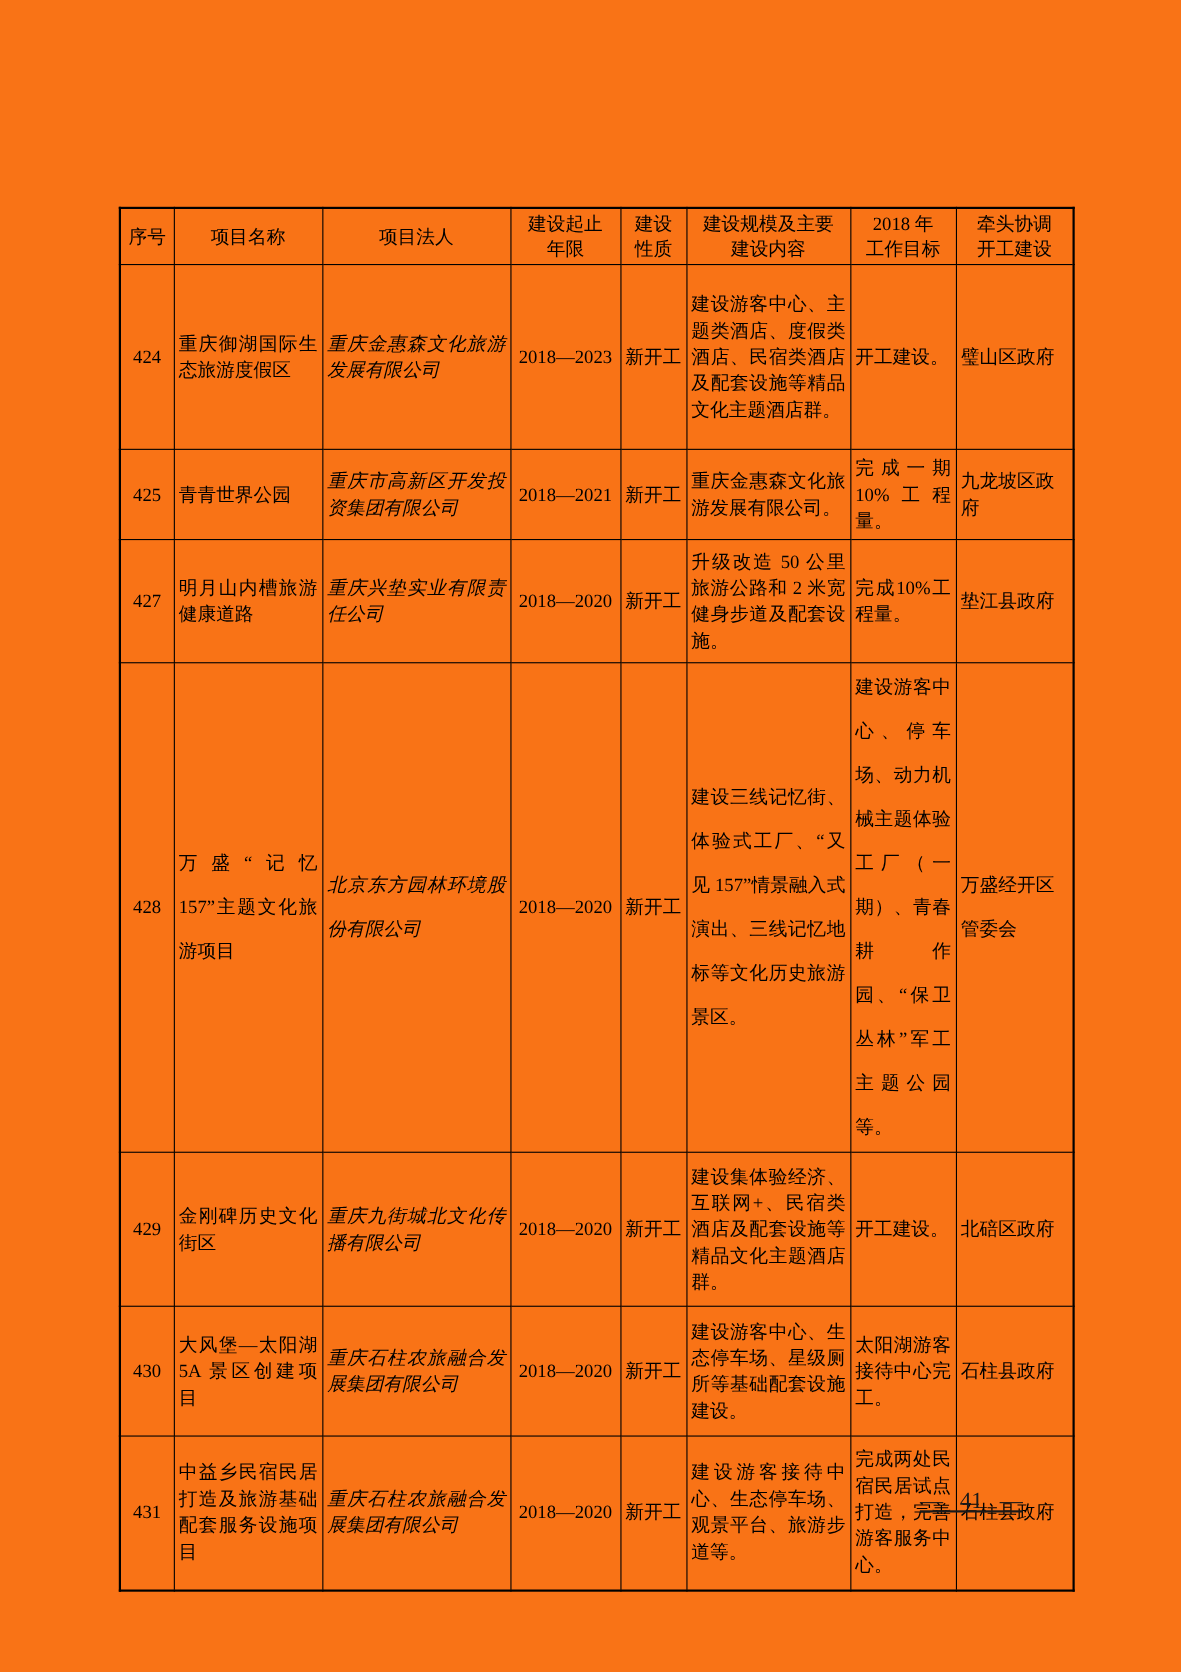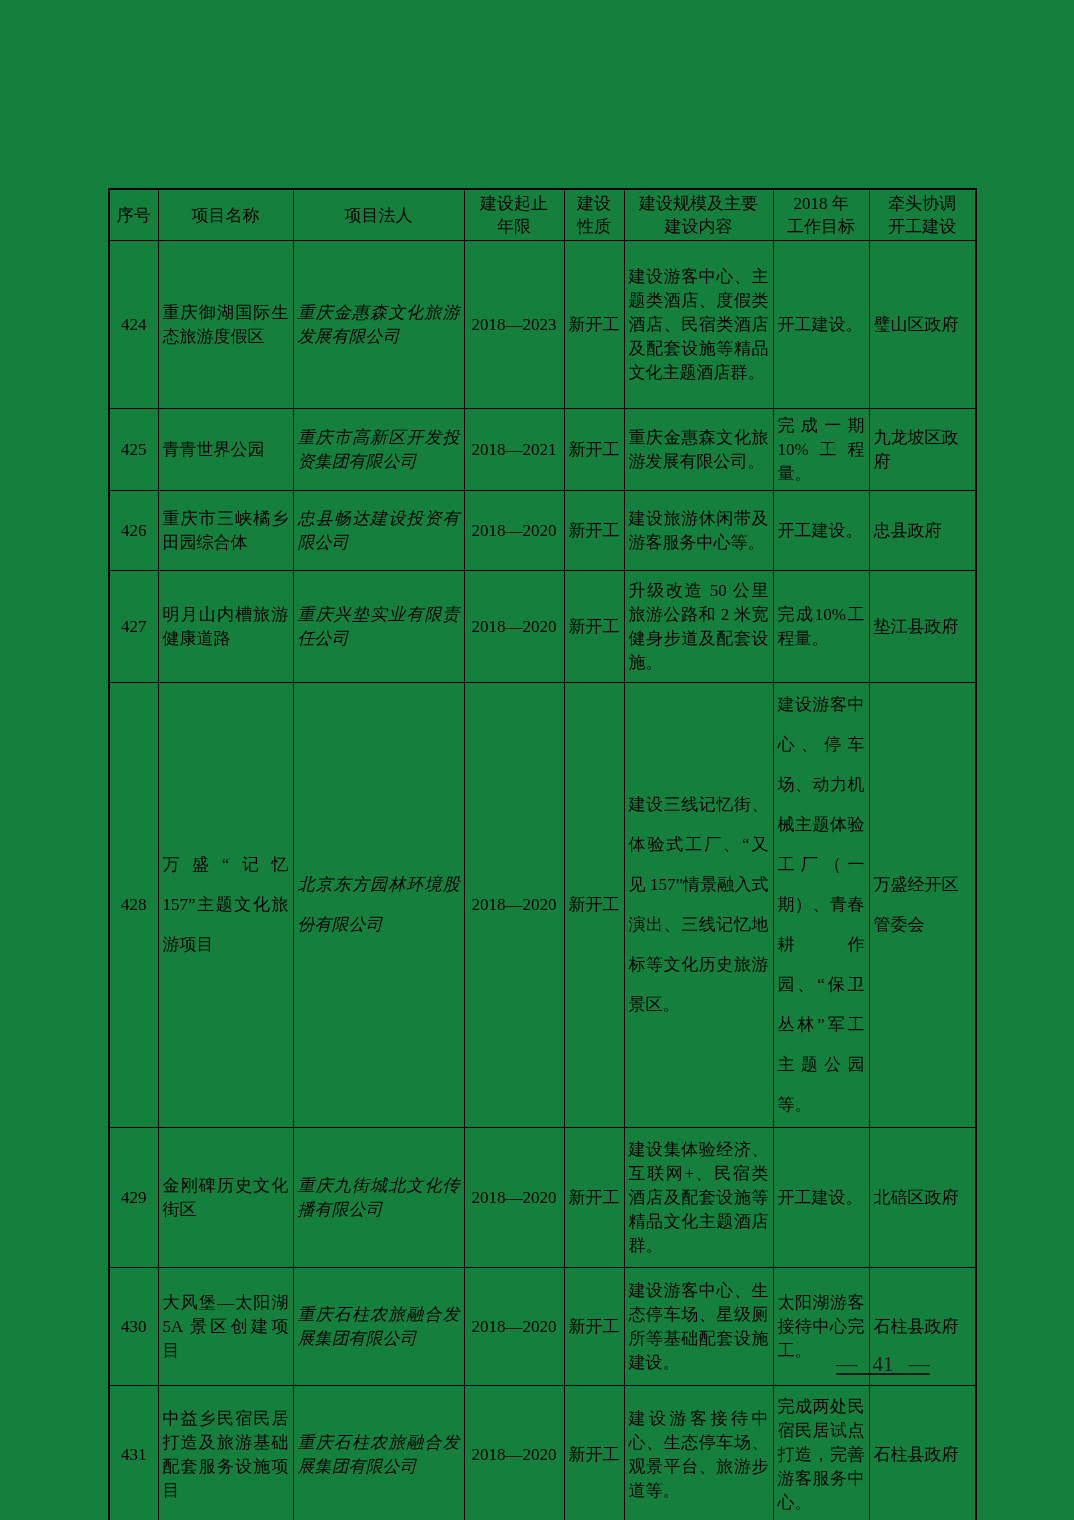--- a/index.html
+++ b/index.html
@@ -6,21 +6,21 @@
   html, body { background: #ffffff; }
   body {
     width: 1074px; height: 1520px;
     position: relative;
     font-family: "Liberation Serif", "DejaVu Serif", serif;
     color: #000000;
   }
   .page {
     position: absolute; top: 0; left: 0;
     width: 1074px; height: 1520px;
-    background: #15803d;
+    background: #f97316;
   }
   table.doc-table {
     position: absolute;
     left: 108px; top: 188px;
     width: 867px;
     border-collapse: collapse;
     table-layout: fixed;
     border: 2px solid #000000;
   }
   table.doc-table th, table.doc-table td {
@@ -112,30 +112,20 @@
       <tr class="r-425">
         <td class="c-num">425</td>
         <td class="c-name">青青世界公园</td>
         <td class="c-legal">重庆市高新区开发投资集团有限公司</td>
         <td class="c-years">2018—2021</td>
         <td class="c-nature">新开工</td>
         <td class="c-content">重庆金惠森文化旅游发展有限公司。</td>
         <td class="c-goal">完成一期10%工程量。</td>
         <td class="c-unit">九龙坡区政府</td>
       </tr>
-      <tr class="r-426">
-        <td class="c-num">426</td>
-        <td class="c-name">重庆市三峡橘乡田园综合体</td>
-        <td class="c-legal">忠县畅达建设投资有限公司</td>
-        <td class="c-years">2018—2020</td>
-        <td class="c-nature">新开工</td>
-        <td class="c-content">建设旅游休闲带及游客服务中心等。</td>
-        <td class="c-goal">开工建设。</td>
-        <td class="c-unit">忠县政府</td>
-      </tr>
       <tr class="r-427">
         <td class="c-num">427</td>
         <td class="c-name">明月山内槽旅游健康道路</td>
         <td class="c-legal">重庆兴垫实业有限责任公司</td>
         <td class="c-years">2018—2020</td>
         <td class="c-nature">新开工</td>
         <td class="c-content">升级改造 50 公里旅游公路和 2 米宽健身步道及配套设施。</td>
         <td class="c-goal">完成10%工程量。</td>
         <td class="c-unit">垫江县政府</td>
       </tr>

